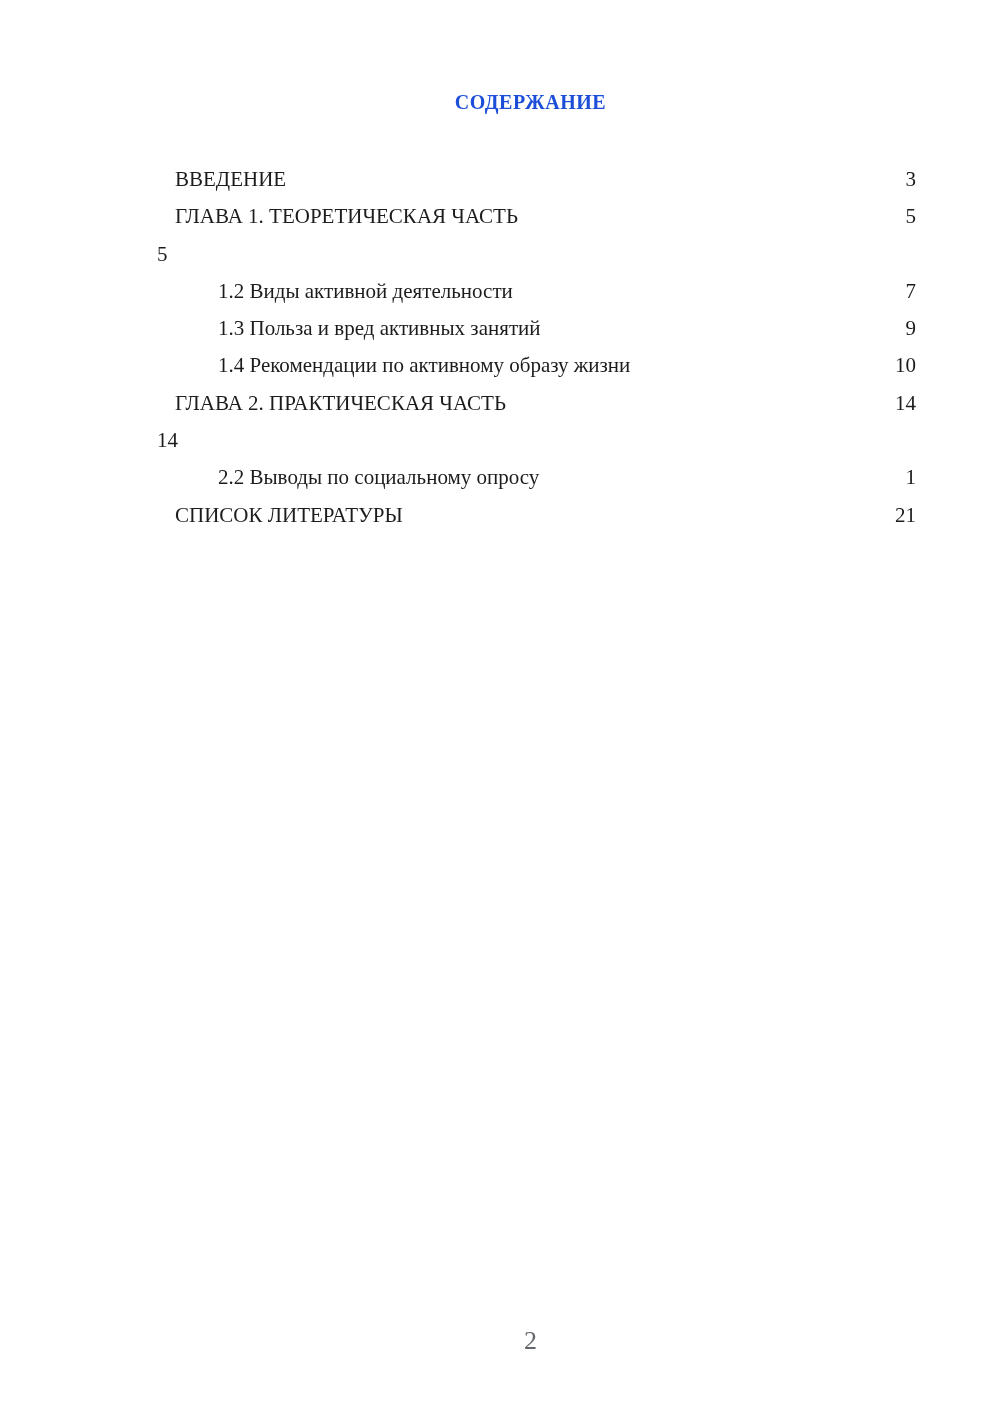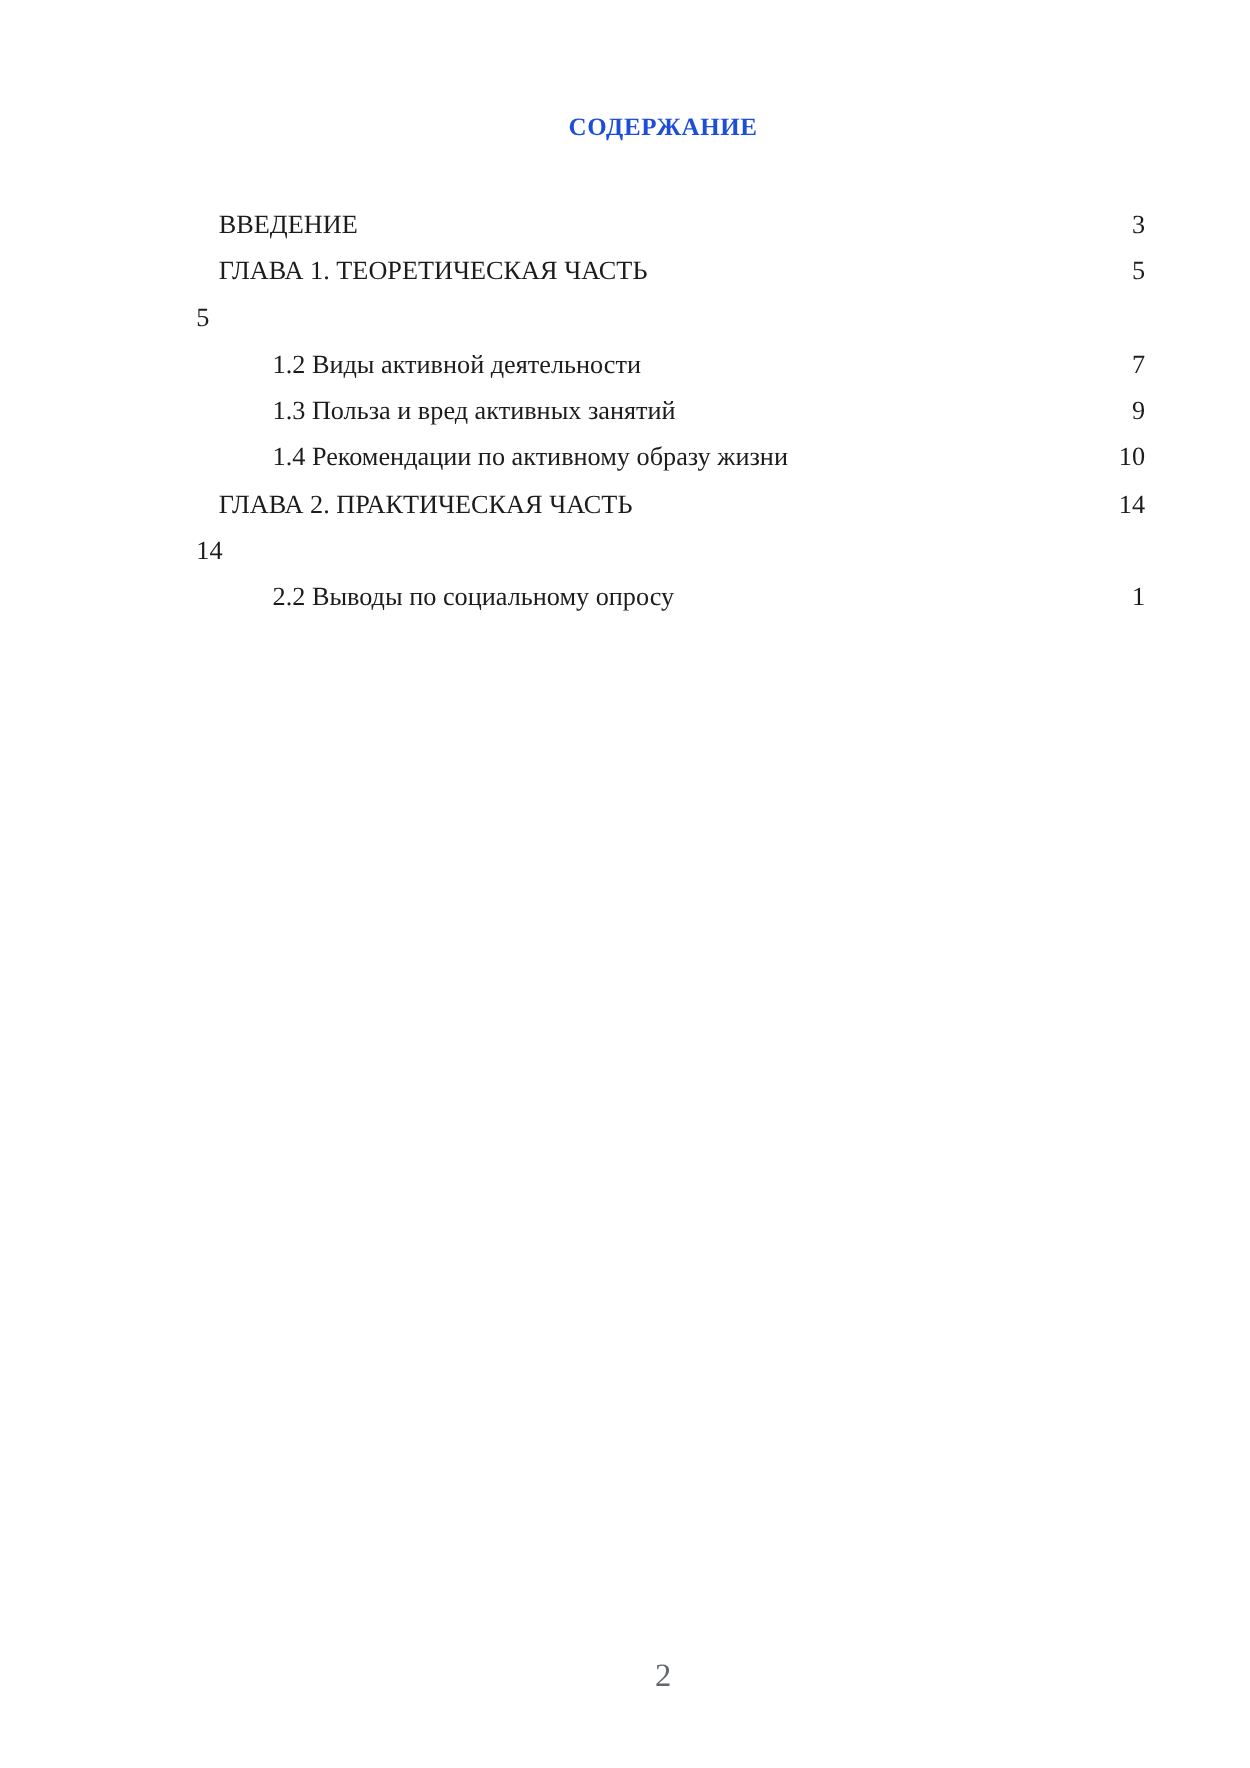--- a/index.html
+++ b/index.html
@@ -97,16 +97,20 @@
     <span class="toc-label">ГЛАВА 2. ПРАКТИЧЕСКАЯ ЧАСТЬ</span>
     <span class="toc-page">14</span>
   </div>
         <div class="toc-row indent">
     <span class="toc-page">14</span>
   </div>
         <div class="toc-row indent">
     <span class="toc-label">2.2 Выводы по социальному опросу</span>
     <span class="toc-page">1</span>
   </div>
+        <div class="toc-row">
+    <span class="toc-label">СПИСОК ЛИТЕРАТУРЫ</span>
+    <span class="toc-page">21</span>
+  </div>
       </div>
   </div>
   <div class="page-footer">2</div>
 </div>
 
 </body></html>

